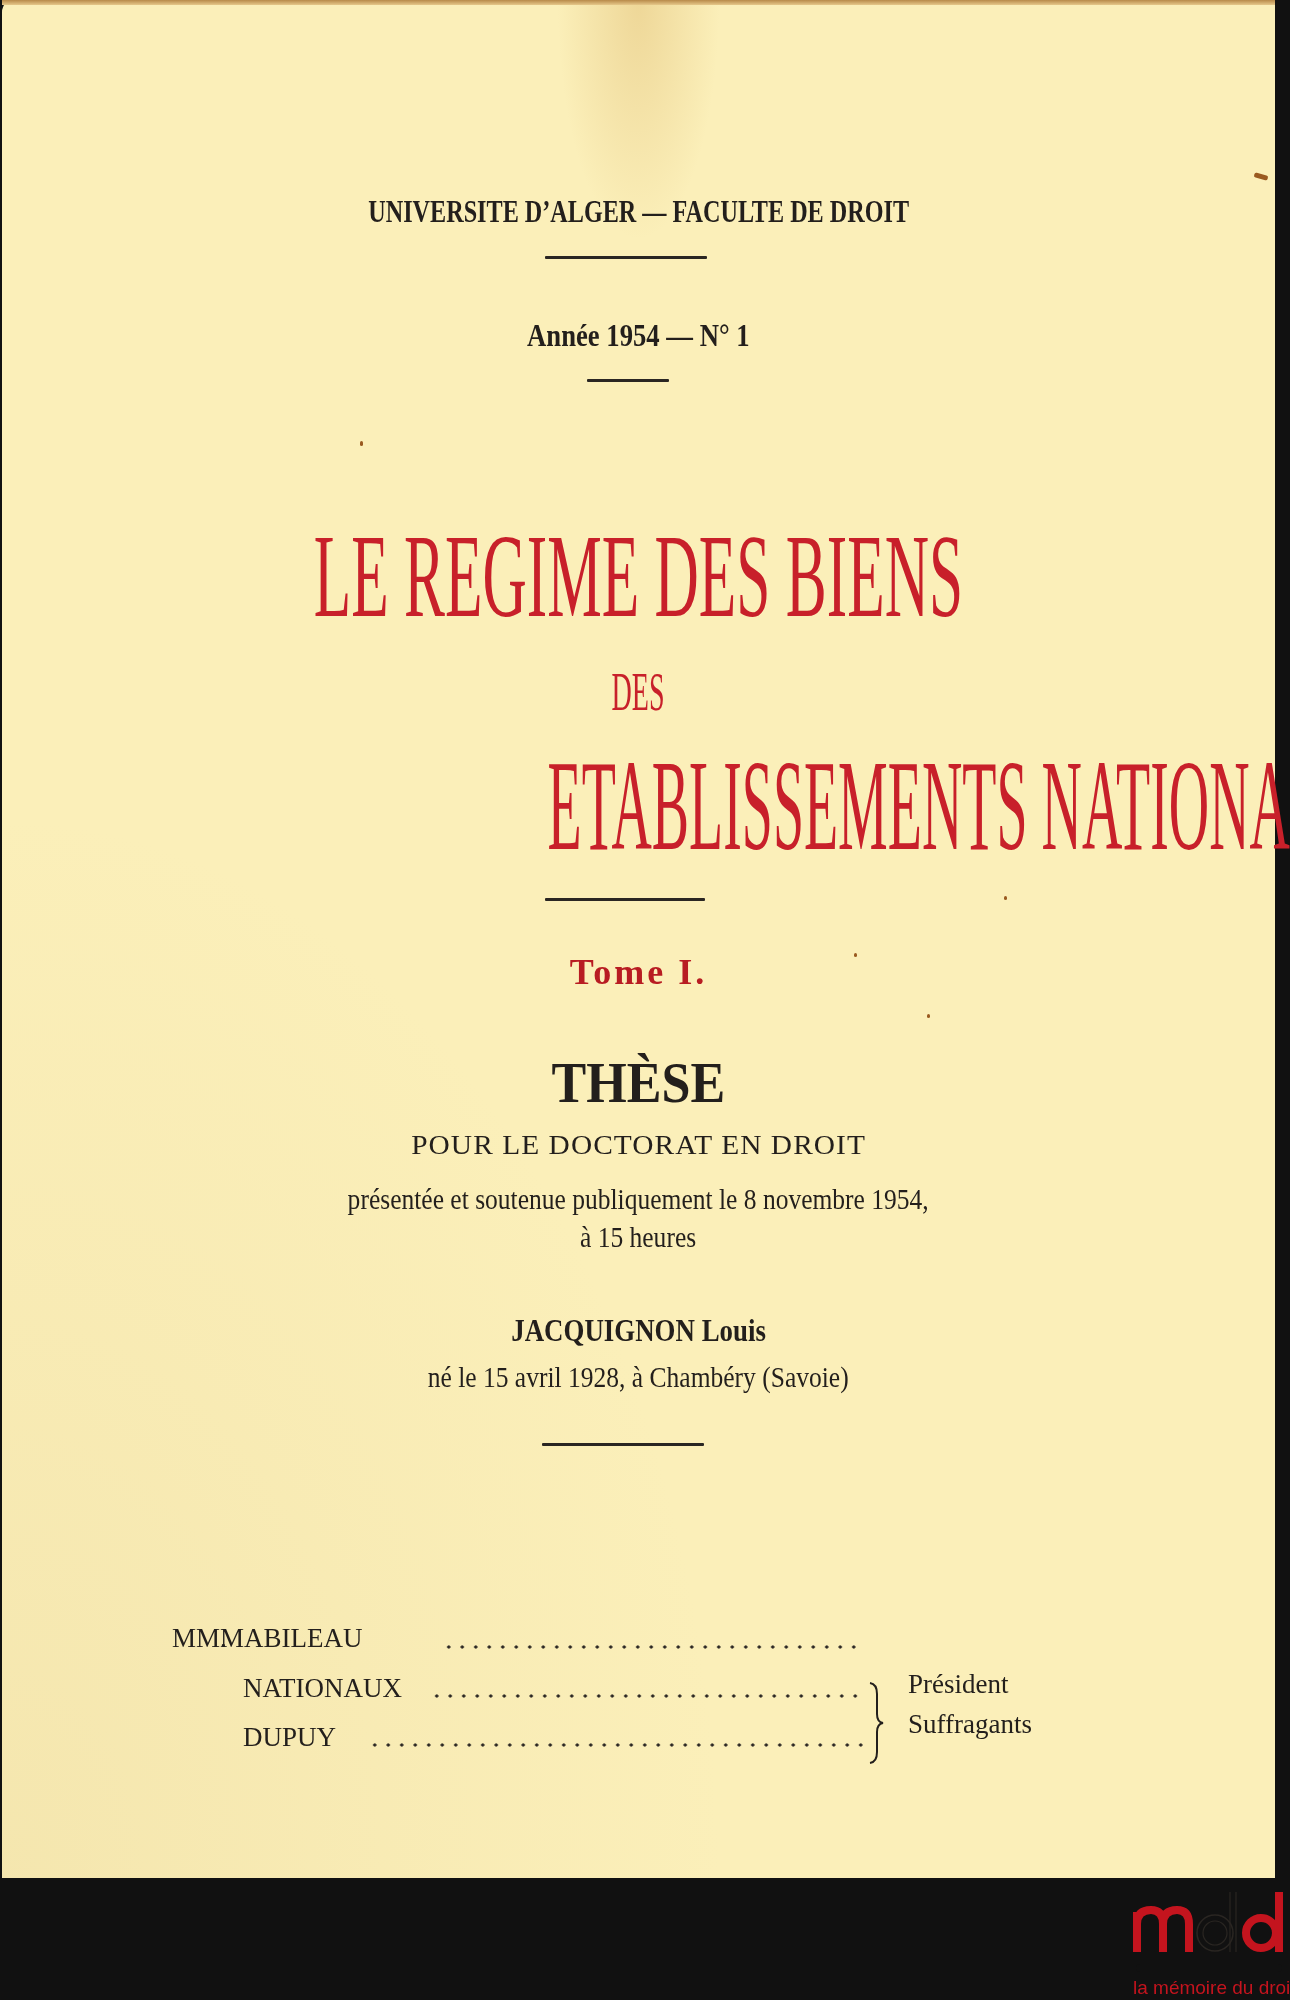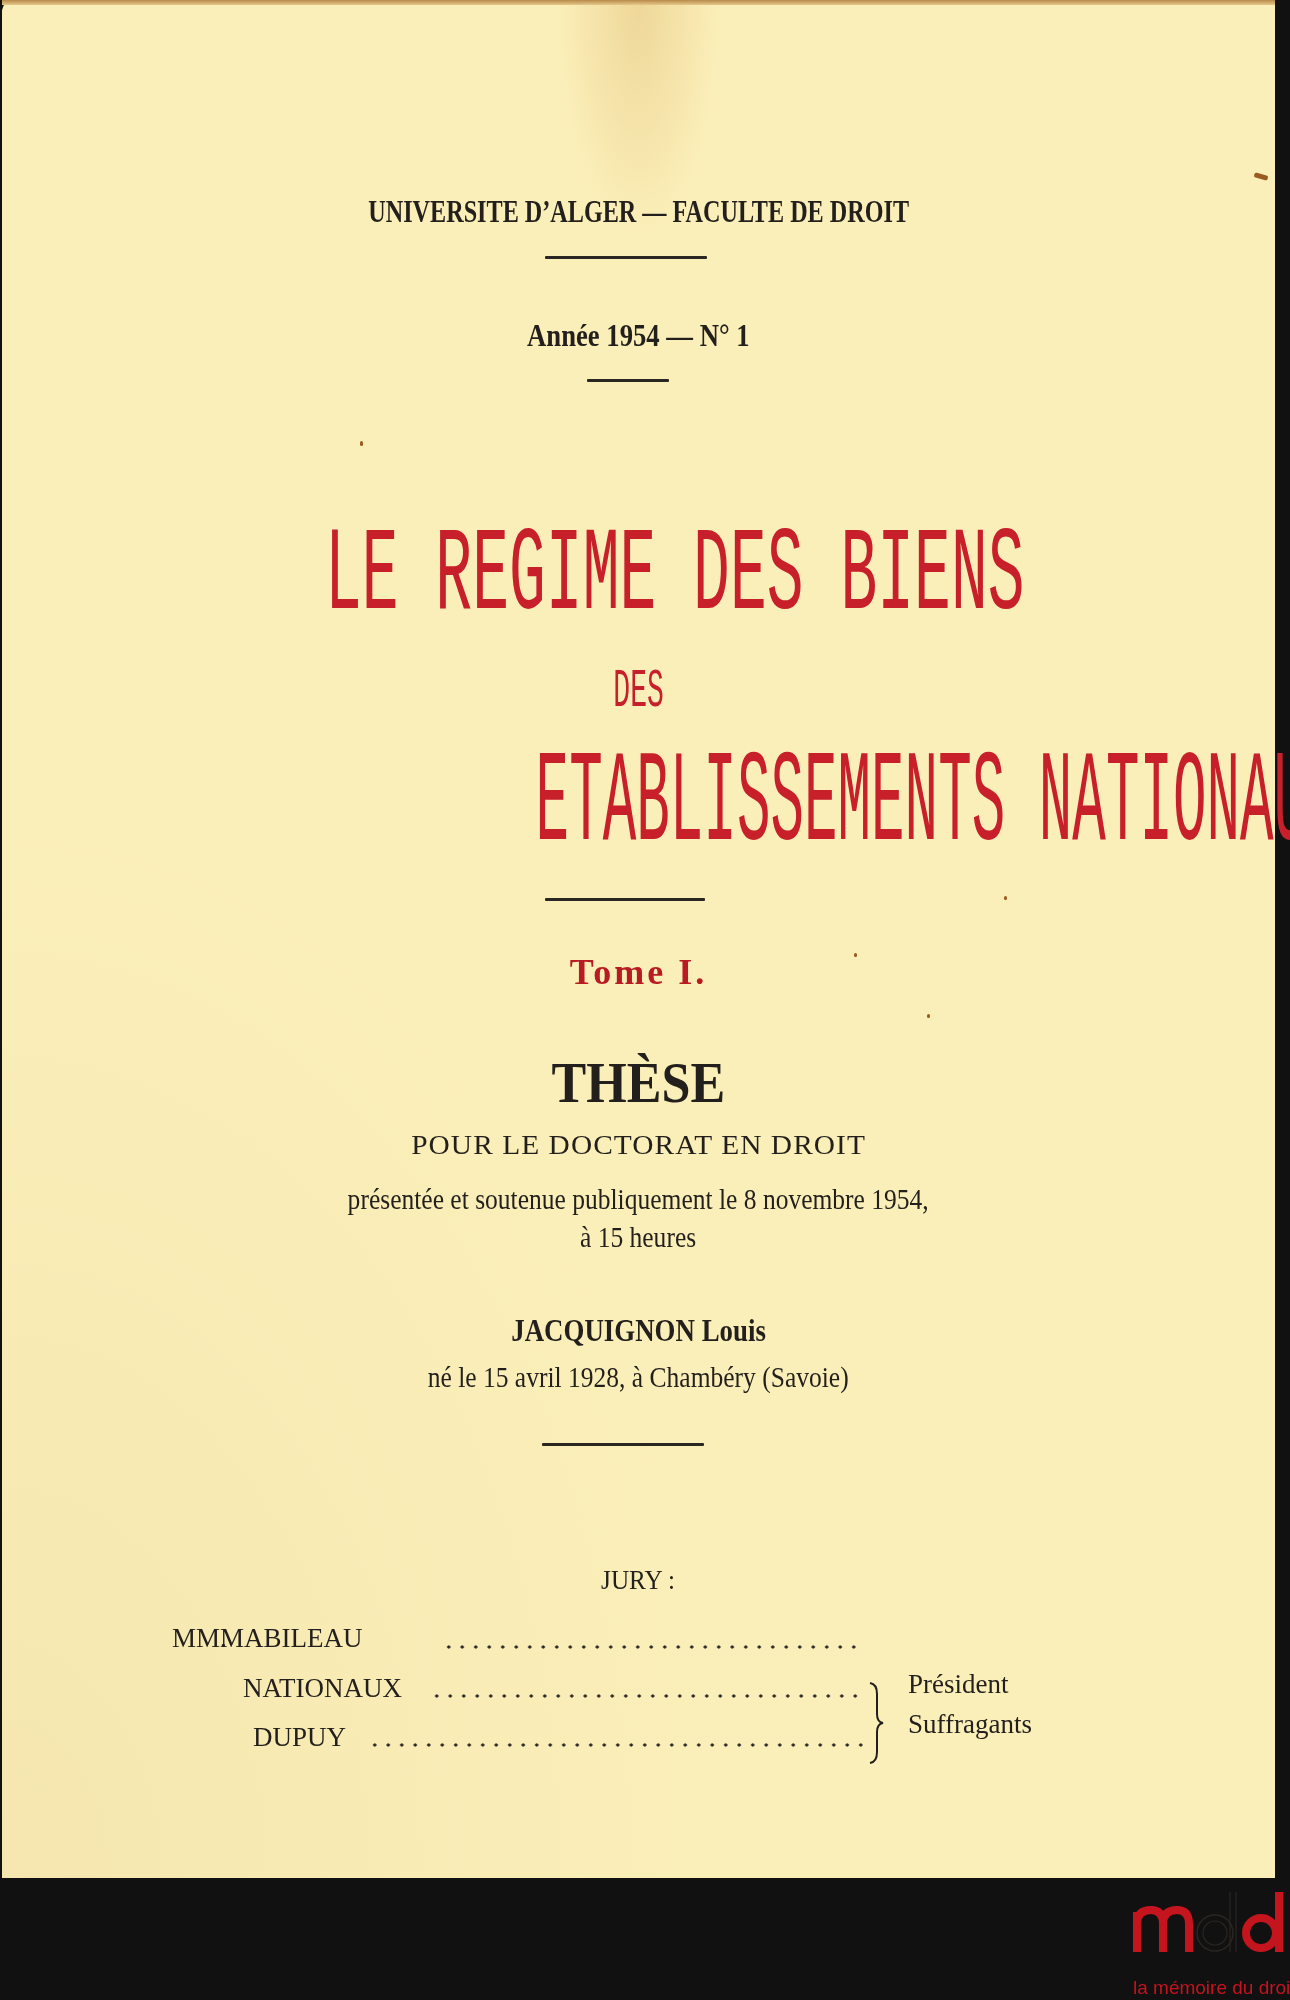--- a/index.html
+++ b/index.html
@@ -25,21 +25,21 @@
     white-space: nowrap; color: #231f1c;
   }
   .line > span { display: inline-block; transform-origin: 50% 50%; }
   .rule {
     position: absolute; height: 3px; background: #2a2622; border-radius: 1px;
   }
   .hdr { font-weight: bold; font-size: 31px; line-height: 31px; }
   .hdr > span { transform: scaleX(0.78); }
   .annee { font-weight: bold; font-size: 31px; line-height: 31px; }
   .annee > span { transform: scaleX(0.86); }
-  .title { color: #c8202a; font-family: Liberation Mono, monospace; }
+  .title { color: #c8202a; font-family: Liberation Serif, serif; }
   .t1 { font-size: 118px; line-height: 118px; }
   .t1 > span { transform: scaleX(0.52); }
   .t2 { font-size: 54px; line-height: 80px; }
   .t2 > span { transform: scaleX(0.52); }
   .t3 { font-size: 130px; line-height: 130px; }
   .t3 > span { transform: scaleX(0.43); }
   .tome { color: #b81c22; font-weight: bold; font-size: 36px; line-height: 36px; letter-spacing: 3px; }
   .these { font-weight: bold; font-size: 56px; line-height: 56px; }
   .these > span { transform: scaleX(0.93); }
   .pour { font-family: "Liberation Serif", serif; font-size: 28px; line-height: 28px; letter-spacing: 1px; margin-top: 13px; }
@@ -82,35 +82,34 @@
   <div class="line tome" style="top:954px"><span>Tome I.</span></div>
 
   <div class="line these" style="top:1055px"><span>THÈSE</span></div>
   <div class="line pour" style="top:1118px"><span>POUR LE DOCTORAT EN DROIT</span></div>
   <div class="line body" style="top:1185px"><span>présentée et soutenue publiquement le 8 novembre 1954,</span></div>
   <div class="line body" style="top:1223px"><span>à 15 heures</span></div>
   <div class="line auteur" style="top:1314px"><span>JACQUIGNON Louis</span></div>
   <div class="line body" style="top:1363px"><span>né le 15 avril 1928, à Chambéry (Savoie)</span></div>
   <div class="rule" style="left:540px; top:1443px; width:162px;"></div>
 
-  <div class="line jury-title" style="top:1566px"><span>JURY :</span></div>
 
   <div>
     <div>
       <span class="abs" style="left:170px; top:1625px;">MM.</span>
       <span class="abs" style="left:218px; top:1625px;">MABILEAU</span>
       <div class="dots" style="left:440px; top:1645px; width:422px;"></div>
       <span class="abs" style="left:906px; top:1627px;margin-top:44px;">Président</span>
     </div>
     <div>
       <span class="abs" style="left:241px; top:1675px;">NATIONAUX</span>
       <div class="dots" style="left:428px; top:1694px; width:434px;"></div>
     </div>
     <div>
-      <span class="abs" style="left:241px; top:1724px;margin-left:10px;">DUPUY</span>
+      <span class="abs" style="left:241px; top:1724px;">DUPUY</span>
       <div class="dots" style="left:366px; top:1743px; width:496px;"></div>
     </div>
     <svg class="brace" viewBox="0 0 18 82">
       <path d="M2 1 Q9 2 9 12 L9 32 Q9 40 15 41 Q9 42 9 50 L9 70 Q9 80 2 81" fill="none" stroke="#231f1c" stroke-width="2"></path>
     </svg>
     <span class="abs" style="left:906px; top:1711px;">Suffragants</span>
   </div>
 
   <div class="speck" style="left:1252px; top:174px; width:14px; height:5px; transform:rotate(15deg);"></div>
   <div class="speck" style="left:358px; top:441px; width:3px; height:5px;"></div>

